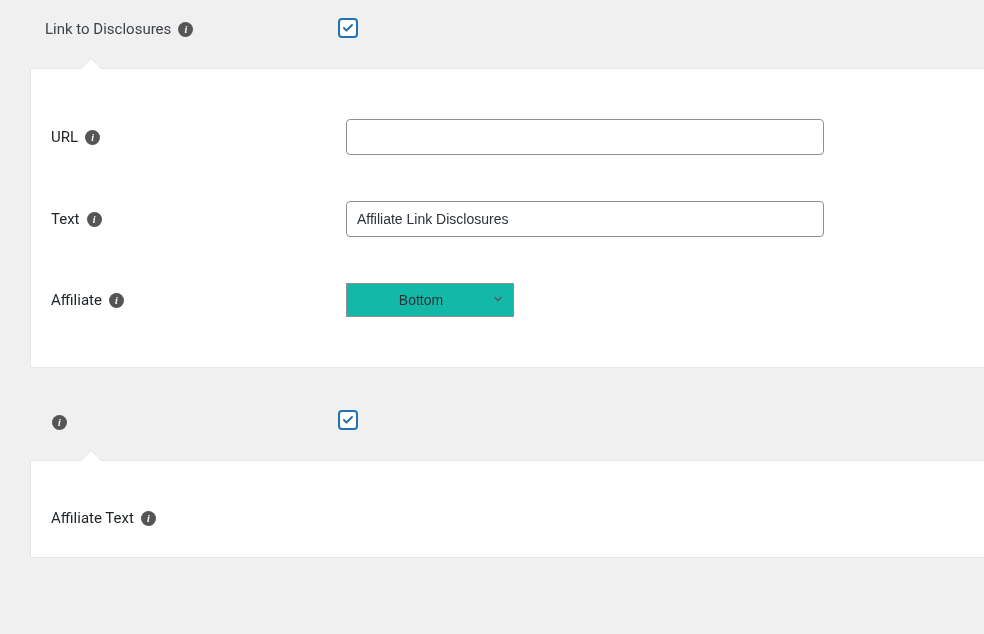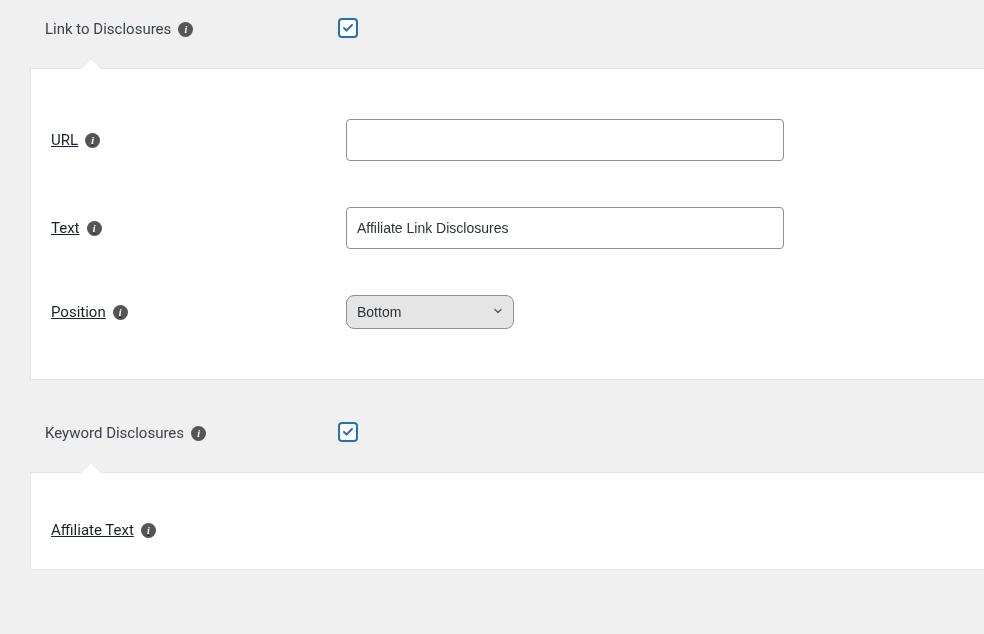--- a/index.html
+++ b/index.html
@@ -65,21 +65,20 @@
   }
 
   
   .panel {
     position: relative;
     background: #fff;
     margin: 30px 0 0 12px;
     padding: 50px 0 50px 0;
     border: 1px solid #e6e6e6;
     border-right: none;
-    text-decoration: underline;
   }
   .panel-arrow {
     position: absolute;
     top: -10px;
     left: 50px;
     width: 0; height: 0;
     border-left: 10px solid transparent;
     border-right: 10px solid transparent;
     border-bottom: 10px solid #fff;
   }
@@ -103,46 +102,47 @@
   .field-label-col {
     width: 295px;
     display: flex;
     align-items: center;
     font-size: 15px;
     color: #1d2327;
   }
   .field-input-col { flex: 0 0 auto; }
 
   input[type="text"].wide {
-    width: 438px;
+    width: 478px;
     height: 36px;
-    padding: 20px 10px;
+    padding: 8px 10px;
     border: 1px solid #8c8f94;
     border-radius: 4px;
     font-size: 14px;
     color: #2c3338;
     background: #fff;
   }
 
   .select-wrap {
     position: relative;
     width: 168px;
   }
   select {
     width: 100%;
     height: 34px;
     padding: 4px 28px 4px 10px;
     border: 1px solid #8c8f94;
-    border-radius: 8px;
+    border-radius: 0;
     font-size: 14px;
     color: #2c3338;
-    background: #e5e5e5;
+    background: #14b8a6;
     appearance: none;
     -webkit-appearance: none;
     cursor: pointer;
+    text-align: center;
   }
   .select-caret {
     position: absolute;
     right: 10px; top: 50%;
     transform: translateY(-50%);
     pointer-events: none;
   }
 
   .section-gap { height: 42px; }
 
@@ -185,21 +185,21 @@
         <span>Text</span>
         <span class="info-icon">i</span>
       </div>
       <div class="field-input-col">
         <input type="text" class="wide" value="Affiliate Link Disclosures" style="">
       </div>
     </div>
 
     <div class="field-row">
       <div class="field-label-col">
-        <span>Position</span>
+        <span>Affiliate</span>
         <span class="info-icon">i</span>
       </div>
       <div class="field-input-col">
         <div class="select-wrap">
           <select>
             <option>Bottom</option>
           </select>
           <span class="select-caret">
             <svg width="12" height="12" viewBox="0 0 24 24">
                 <path fill="none" stroke="#555" stroke-width="2.5" stroke-linecap="round" stroke-linejoin="round" d="M6 9l6 6 6-6"></path>
@@ -207,21 +207,20 @@
           </span>
         </div>
       </div>
     </div>
   </div>
 
   <div class="section-gap"></div>
 
   <div class="section-header">
     <div class="section-label-col">
-      <span>Keyword Disclosures</span>
       <span class="info-icon">i</span>
     </div>
     <div class="section-checkbox-col">
       <span class="checkbox">
         <svg viewBox="0 0 24 24">
             <path fill="none" stroke="#2271b1" stroke-width="4" stroke-linecap="round" stroke-linejoin="round" d="M4 12l5 5L20 6"></path>
           </svg>
       </span>
     </div>
   </div>

